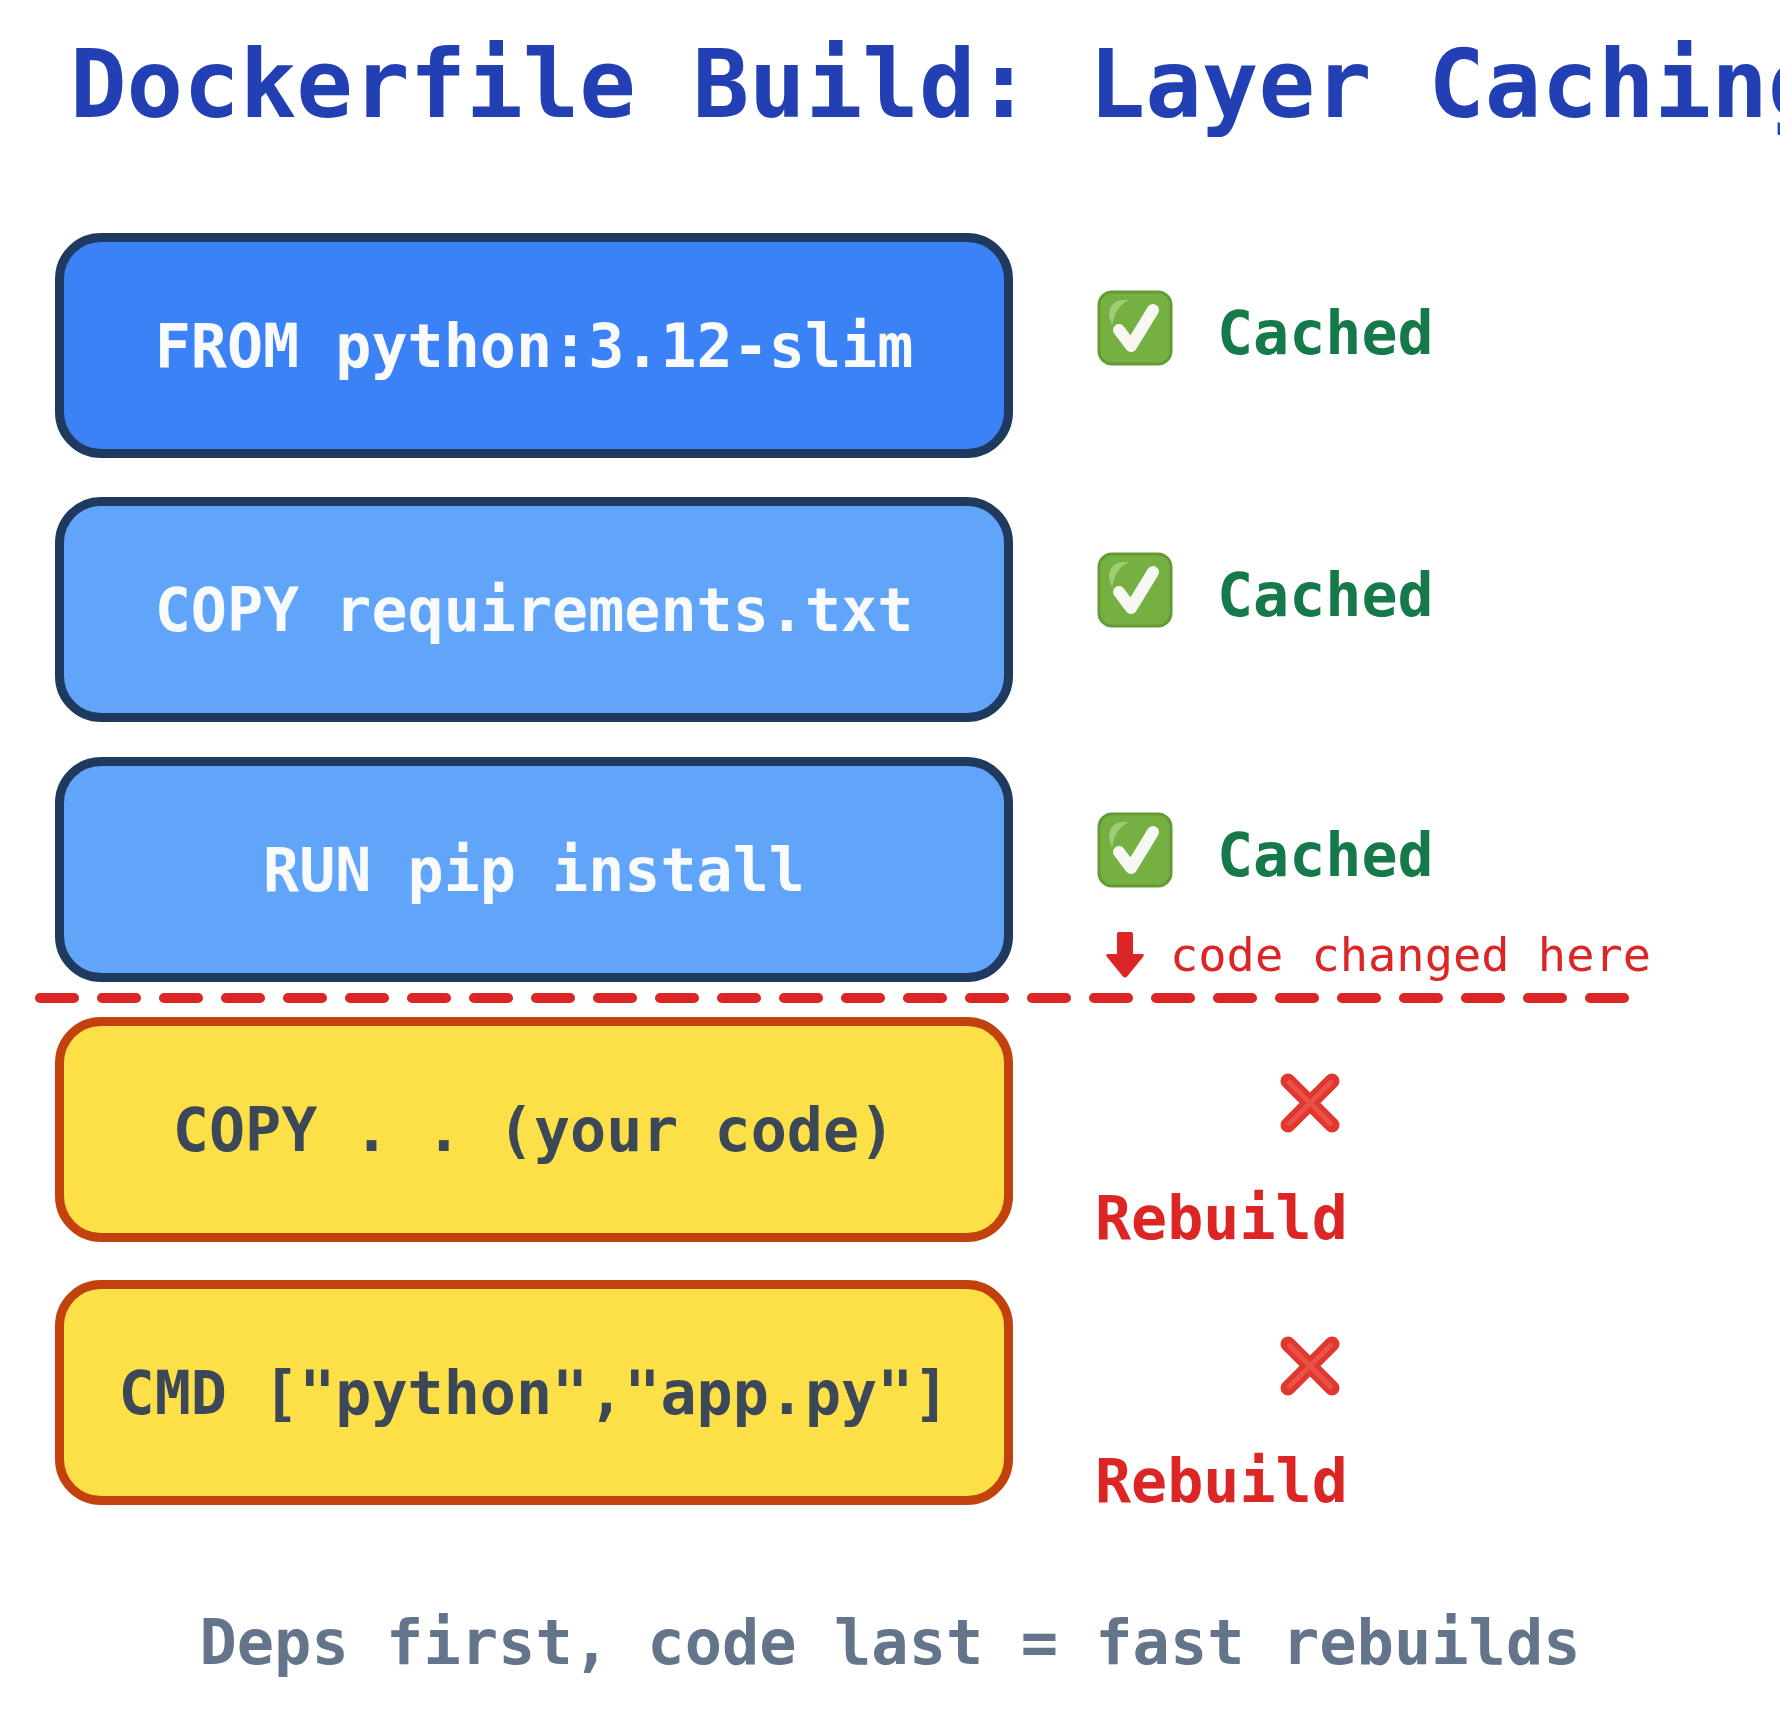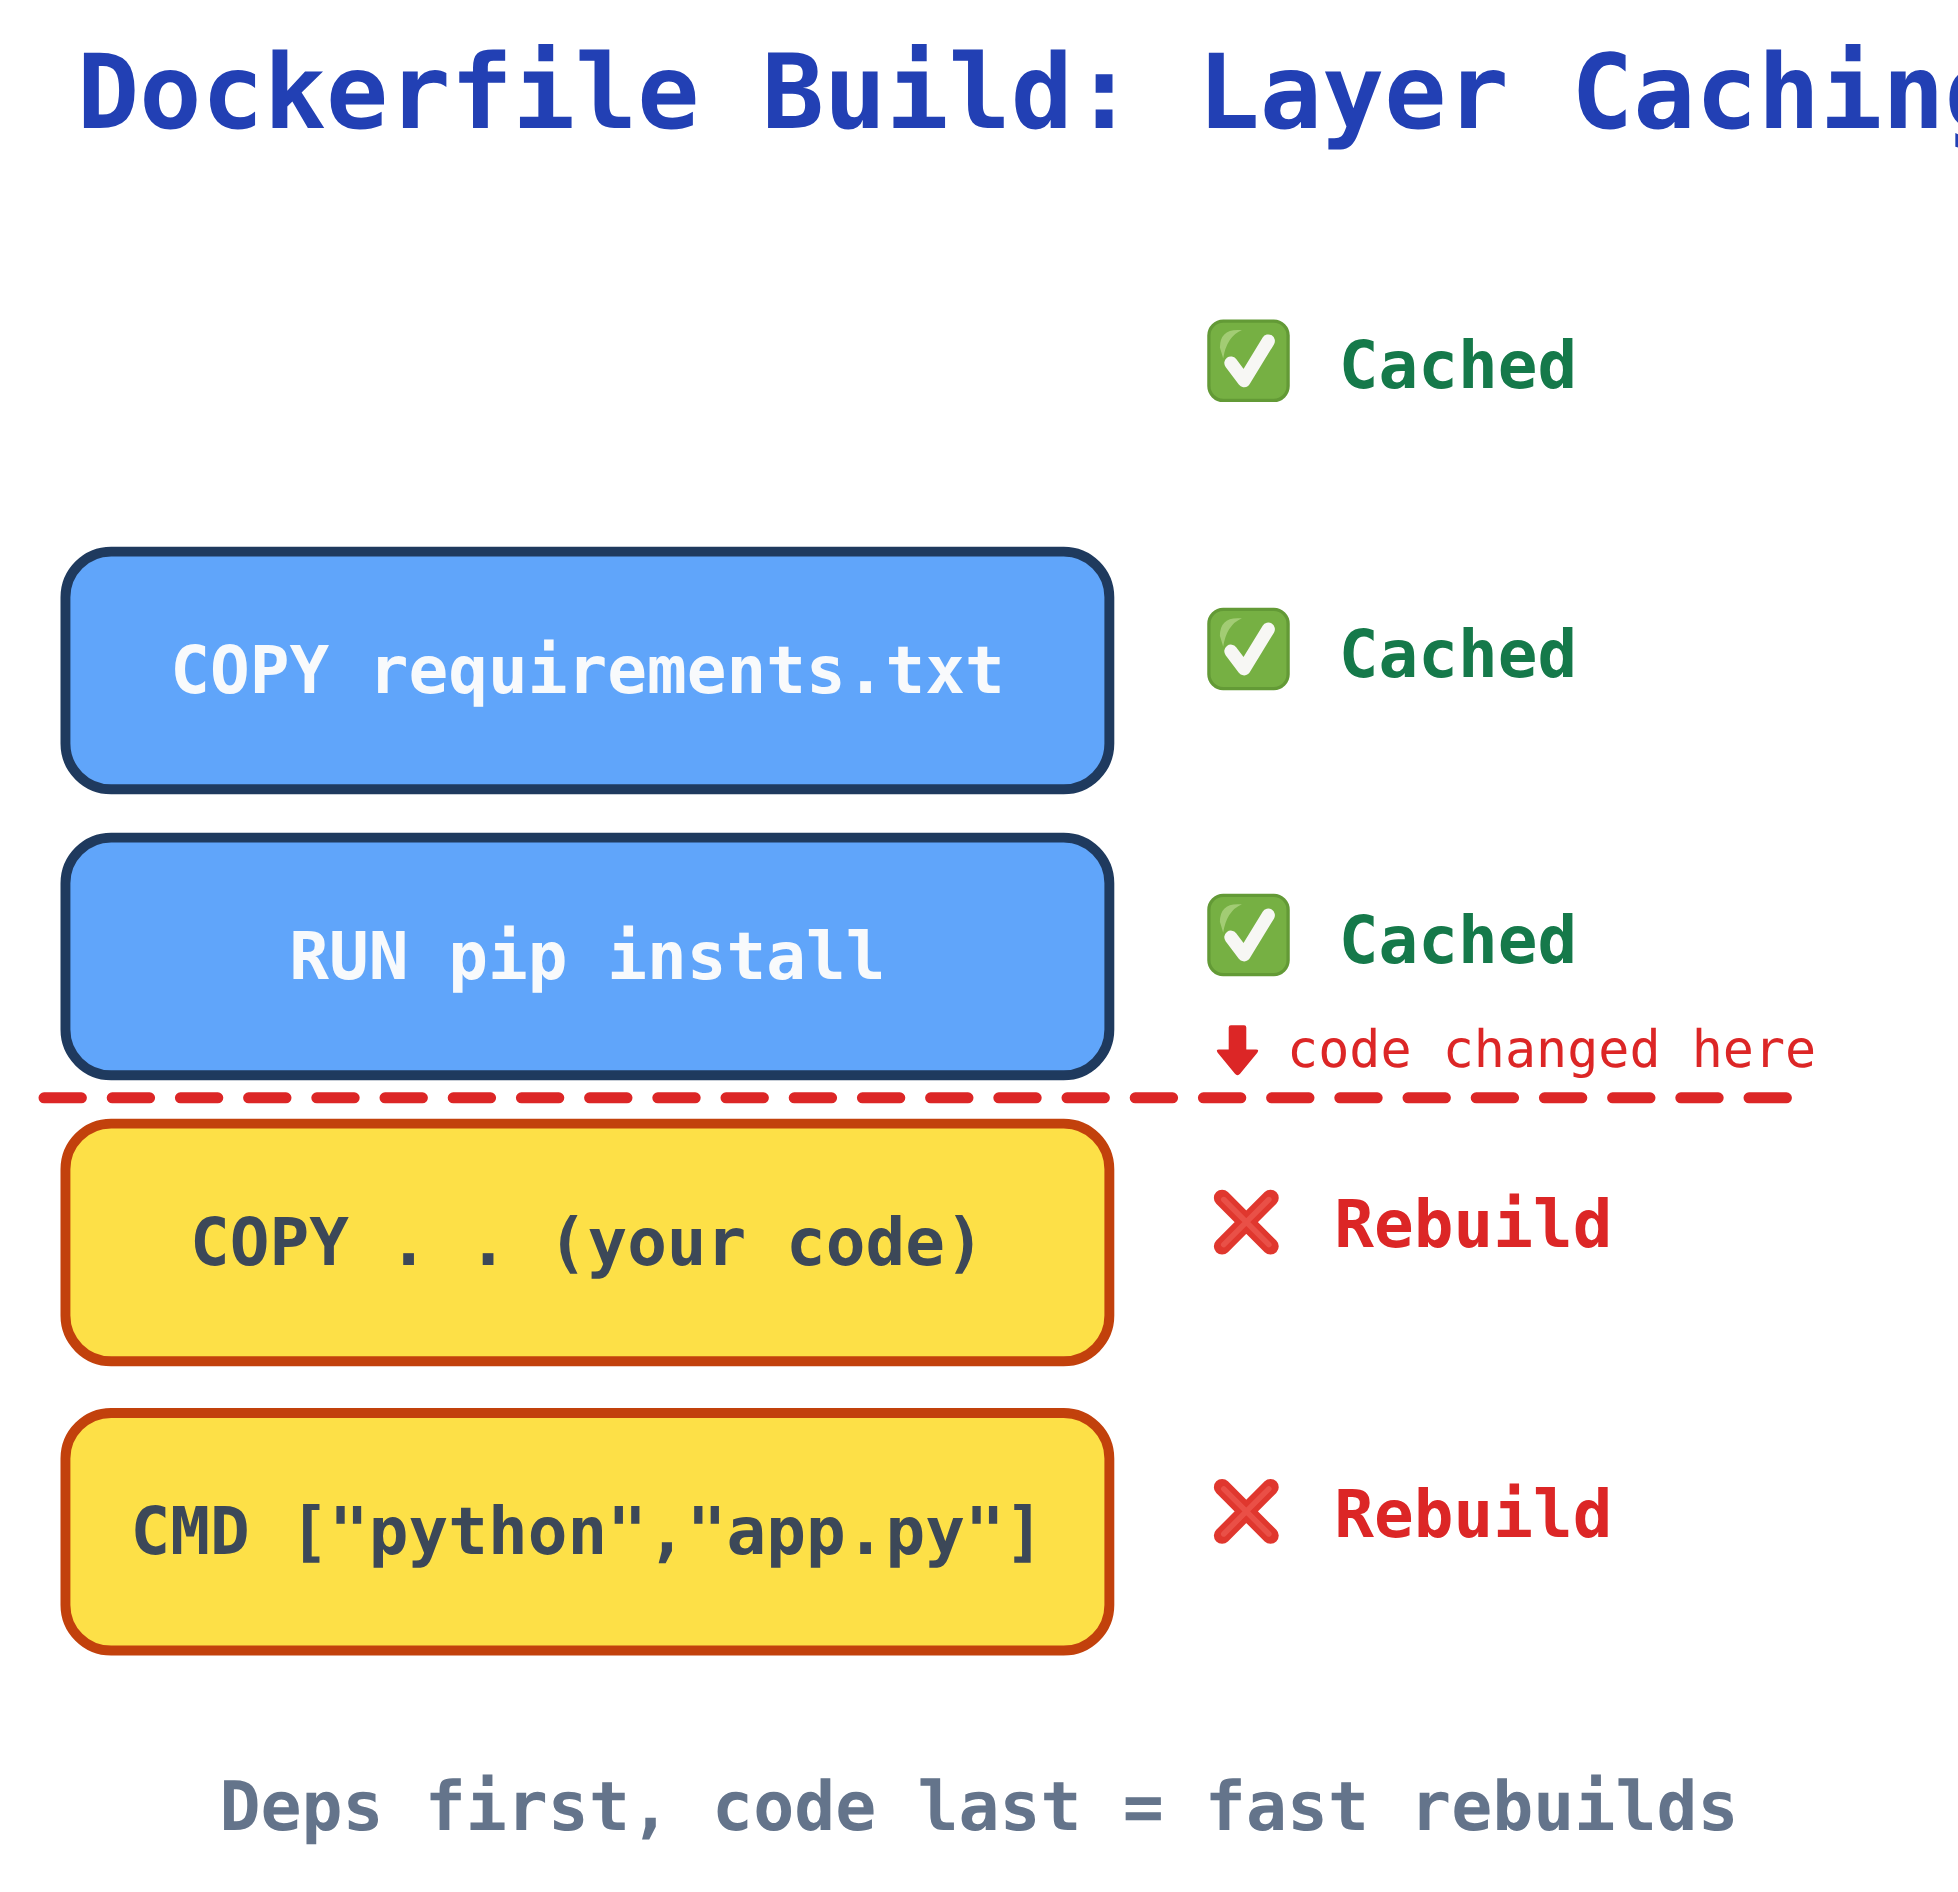--- a/index.html
+++ b/index.html
@@ -42,21 +42,21 @@
     left: 1095px;
     height: 84px;
     display: flex;
     align-items: flex-end;
     gap: 42px;
     font-size: 60px;
     font-weight: bold;
     white-space: nowrap;
   }
   .status-cached  { color: #15794a; }
-  .status-rebuild { color: #dc2626; }
+  .status-rebuild { color: #dc2626; flex-direction: column; }
   .anno-row {
     position: absolute;
     left: 1102px;
     top: 922px;
     height: 64px;
     display: flex;
     align-items: center;
     gap: 22px;
     font-size: 47px;
     font-weight: normal;
@@ -77,20 +77,23 @@
   }
   .icon { display: inline-flex; flex: 0 0 auto; }
 </style>
 </head>
 <body>
 
 <div id="stage">
 
   <div class="title">Dockerfile Build: Layer Caching</div>
 
+  <div class="layer-box layer-base" style="top:233px">
+    <span>FROM python:3.12-slim</span>
+  </div>
   <div class="layer-box layer-cached" style="top:497px">
     <span>COPY requirements.txt</span>
   </div>
   <div class="layer-box layer-cached" style="top:757px">
     <span>RUN pip install</span>
   </div>
   <div class="layer-box layer-rebuild" style="top:1017px">
     <span>COPY . . (your code)</span>
   </div>
   <div class="layer-box layer-rebuild" style="top:1280px">

